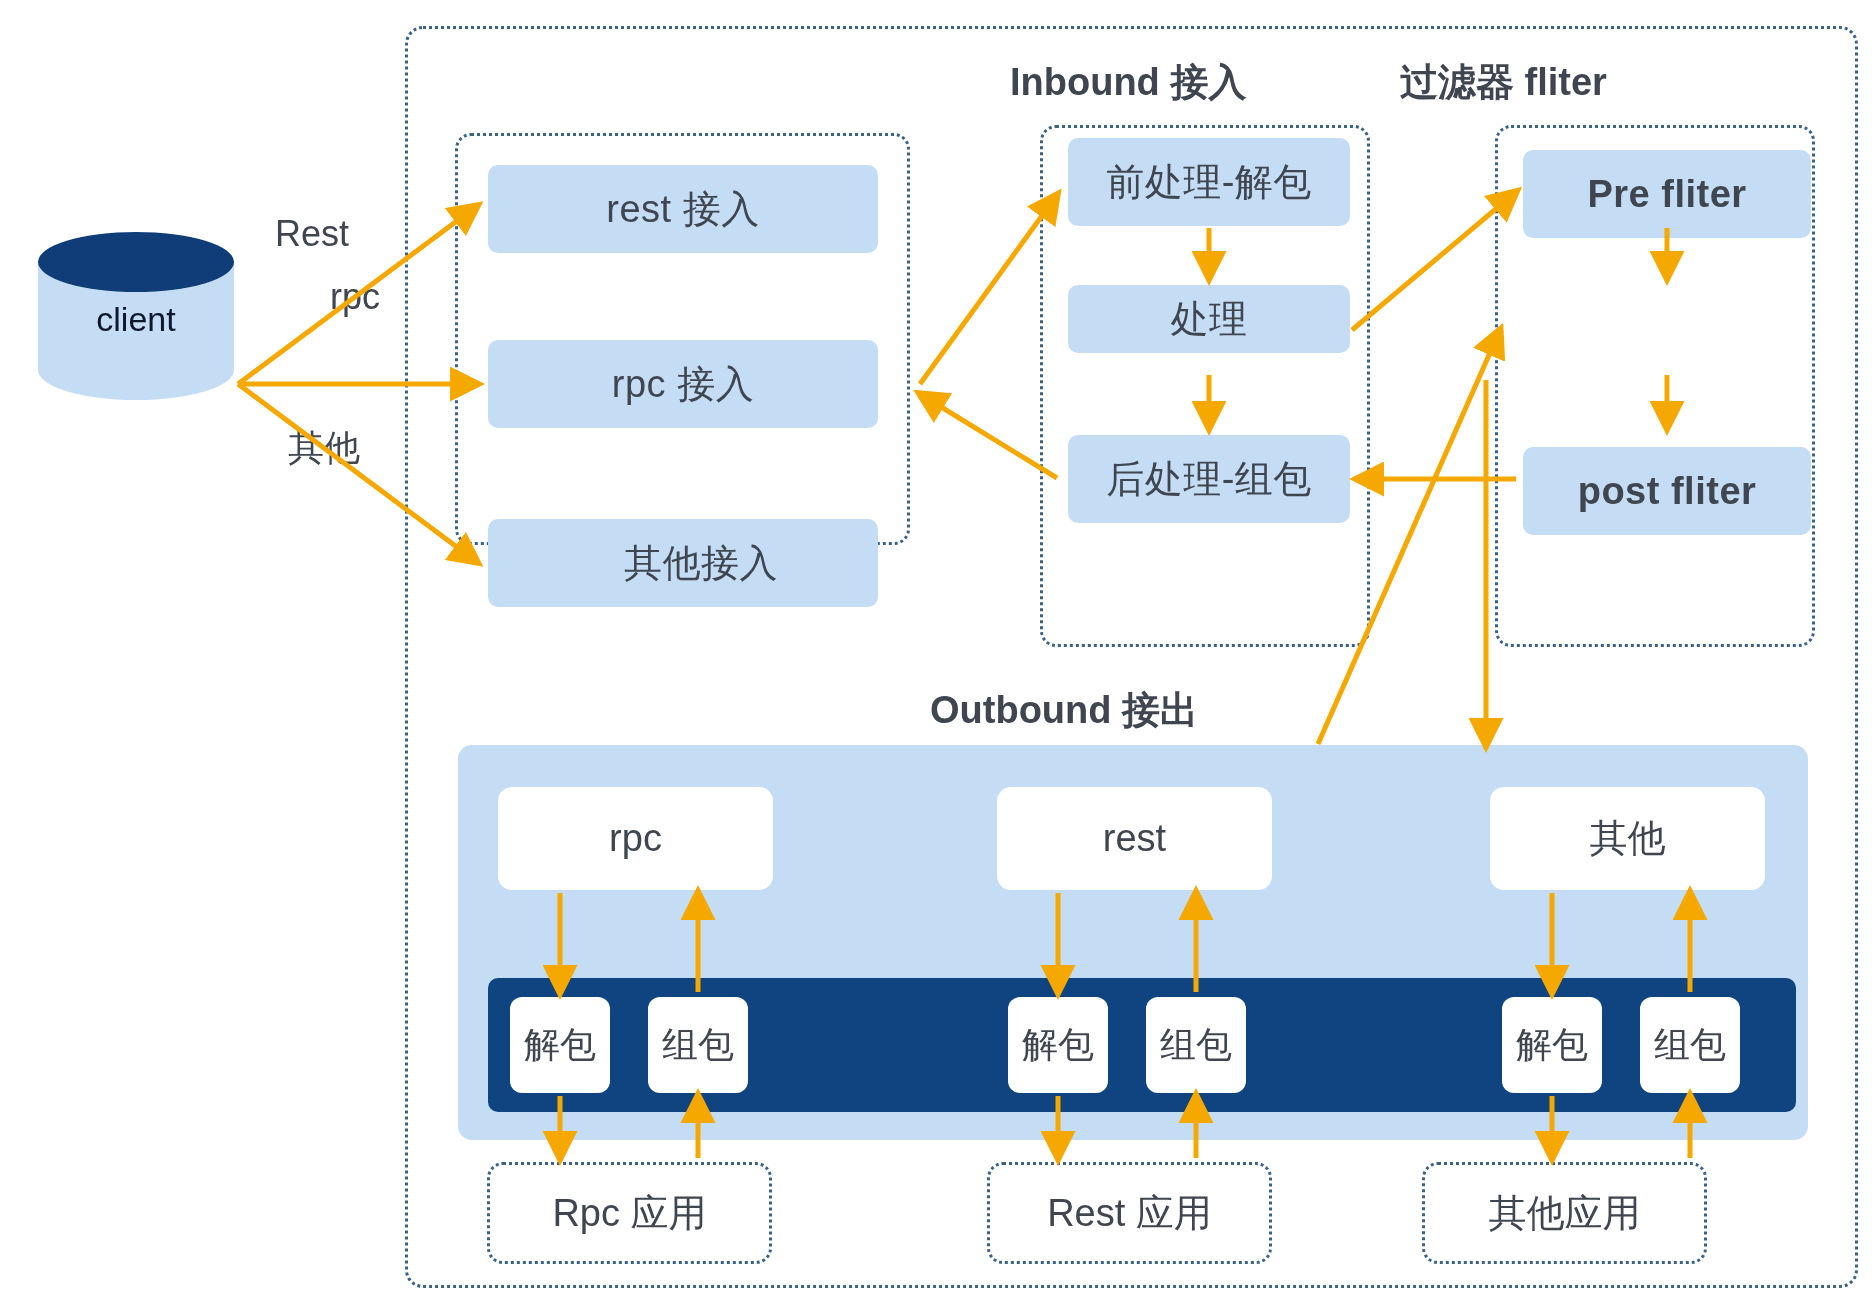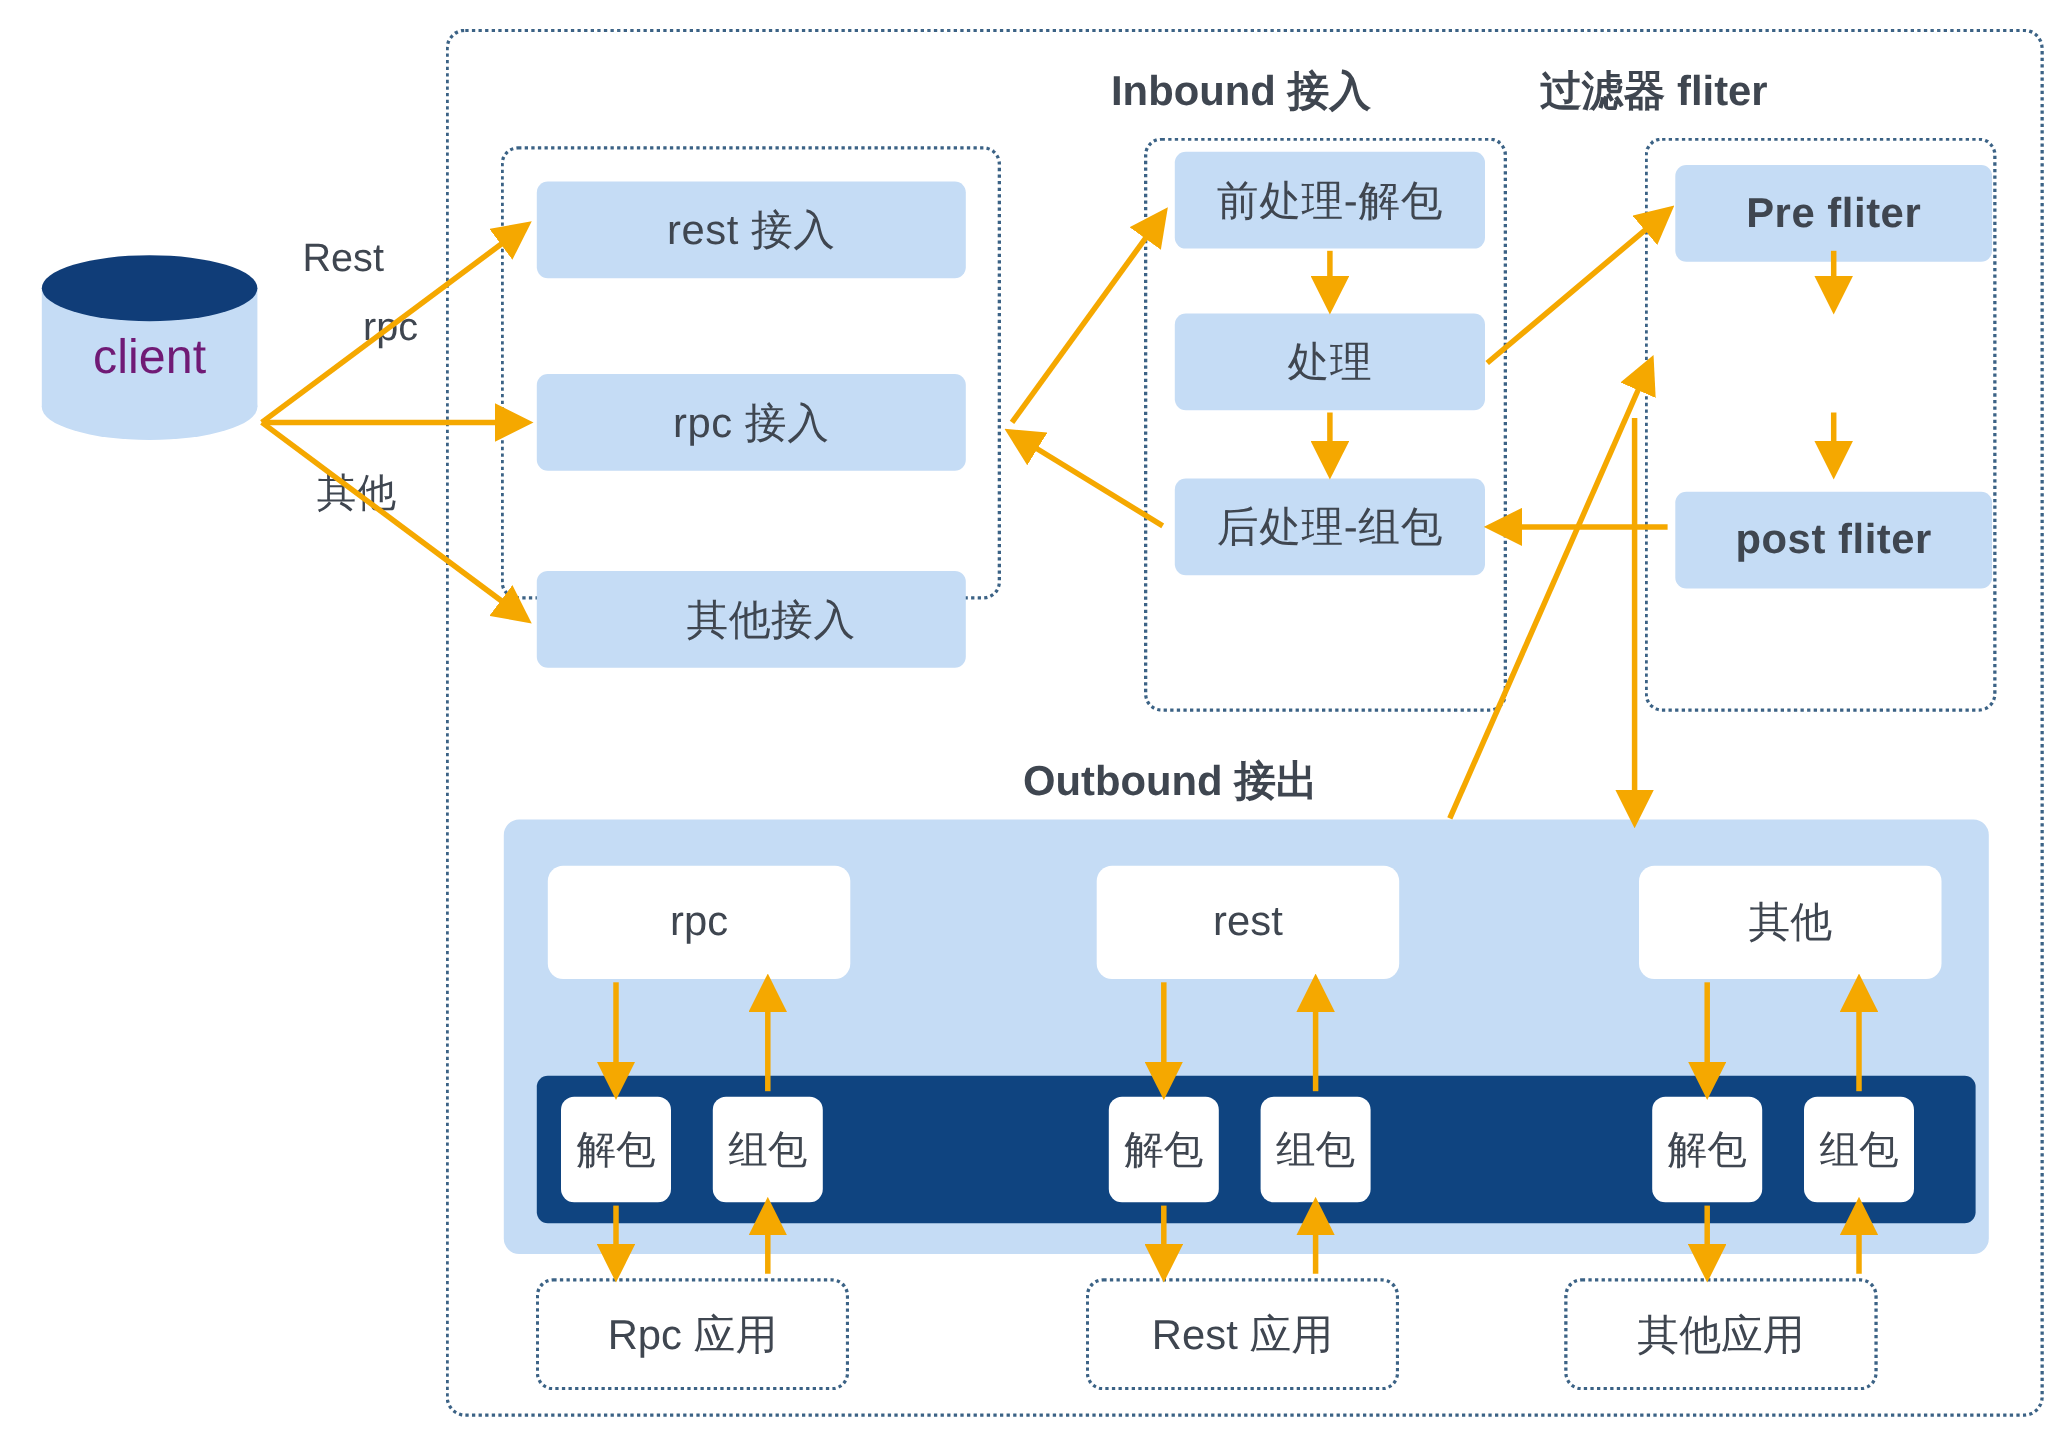--- a/index.html
+++ b/index.html
@@ -77,22 +77,22 @@
     border-radius: 50%;
   }
   .cylinder-bottom {
     background: #c5dcf5;
     border-radius: 50%;
   }
   .cylinder-label {
     position: absolute;
     width: 100%;
     text-align: center;
-    font-size: 44px;
-    color: #701a75;
+    font-size: 34px;
+    color: #0f172a;
   }
 
   
   .section-title {
     font-size: 38px;
     font-weight: bold;
     color: #3f4650;
     text-align: left;
     white-space: nowrap;
   }
@@ -132,21 +132,21 @@
   <div class="abs edge-label" style="left:288px; top:424px;">其他</div>
 
   <div class="abs dotted-box small" style="left:455px; top:133px; width:455px; height:412px;"></div>
   <div class="abs node-blue" style="left:488px; top:165px; width:390px; height:88px;">rest 接入</div>
   <div class="abs node-blue" style="left:488px; top:340px; width:390px; height:88px;">rpc 接入</div>
   <div class="abs node-blue" style="left:488px; top:519px; width:390px; height:88px;padding-left:36px;">其他接入</div>
 
   <div class="abs section-title" style="left:1010px; top:57px; width:400px;">Inbound 接入</div>
   <div class="abs dotted-box small" style="left:1040px; top:125px; width:330px; height:522px;"></div>
   <div class="abs node-blue" style="left:1068px; top:138px; width:282px; height:88px;">前处理-解包</div>
-  <div class="abs node-blue" style="left:1068px; top:285px; width:282px; height:88px;">处理</div>
+  <div class="abs node-blue" style="left:1068px; top:285px; width:282px; height:68px;">处理</div>
   <div class="abs node-blue" style="left:1068px; top:435px; width:282px; height:88px;">后处理-组包</div>
 
   <div class="abs section-title" style="left:1400px; top:57px; width:420px;">过滤器 fliter</div>
   <div class="abs dotted-box small" style="left:1495px; top:125px; width:320px; height:522px;"></div>
   <div class="abs node-blue strong" style="left:1523px; top:138px; width:288px; height:88px;">Pre fliter</div>
   <div class="abs node-blue strong" style="left:1523px; top:435px; width:288px; height:88px;">post fliter</div>
 
   <div class="abs section-title" style="left:930px; top:685px; width:420px;">Outbound 接出</div>
   <div class="abs panel-light" style="left:458px; top:745px; width:1350px; height:395px;"></div>
 

